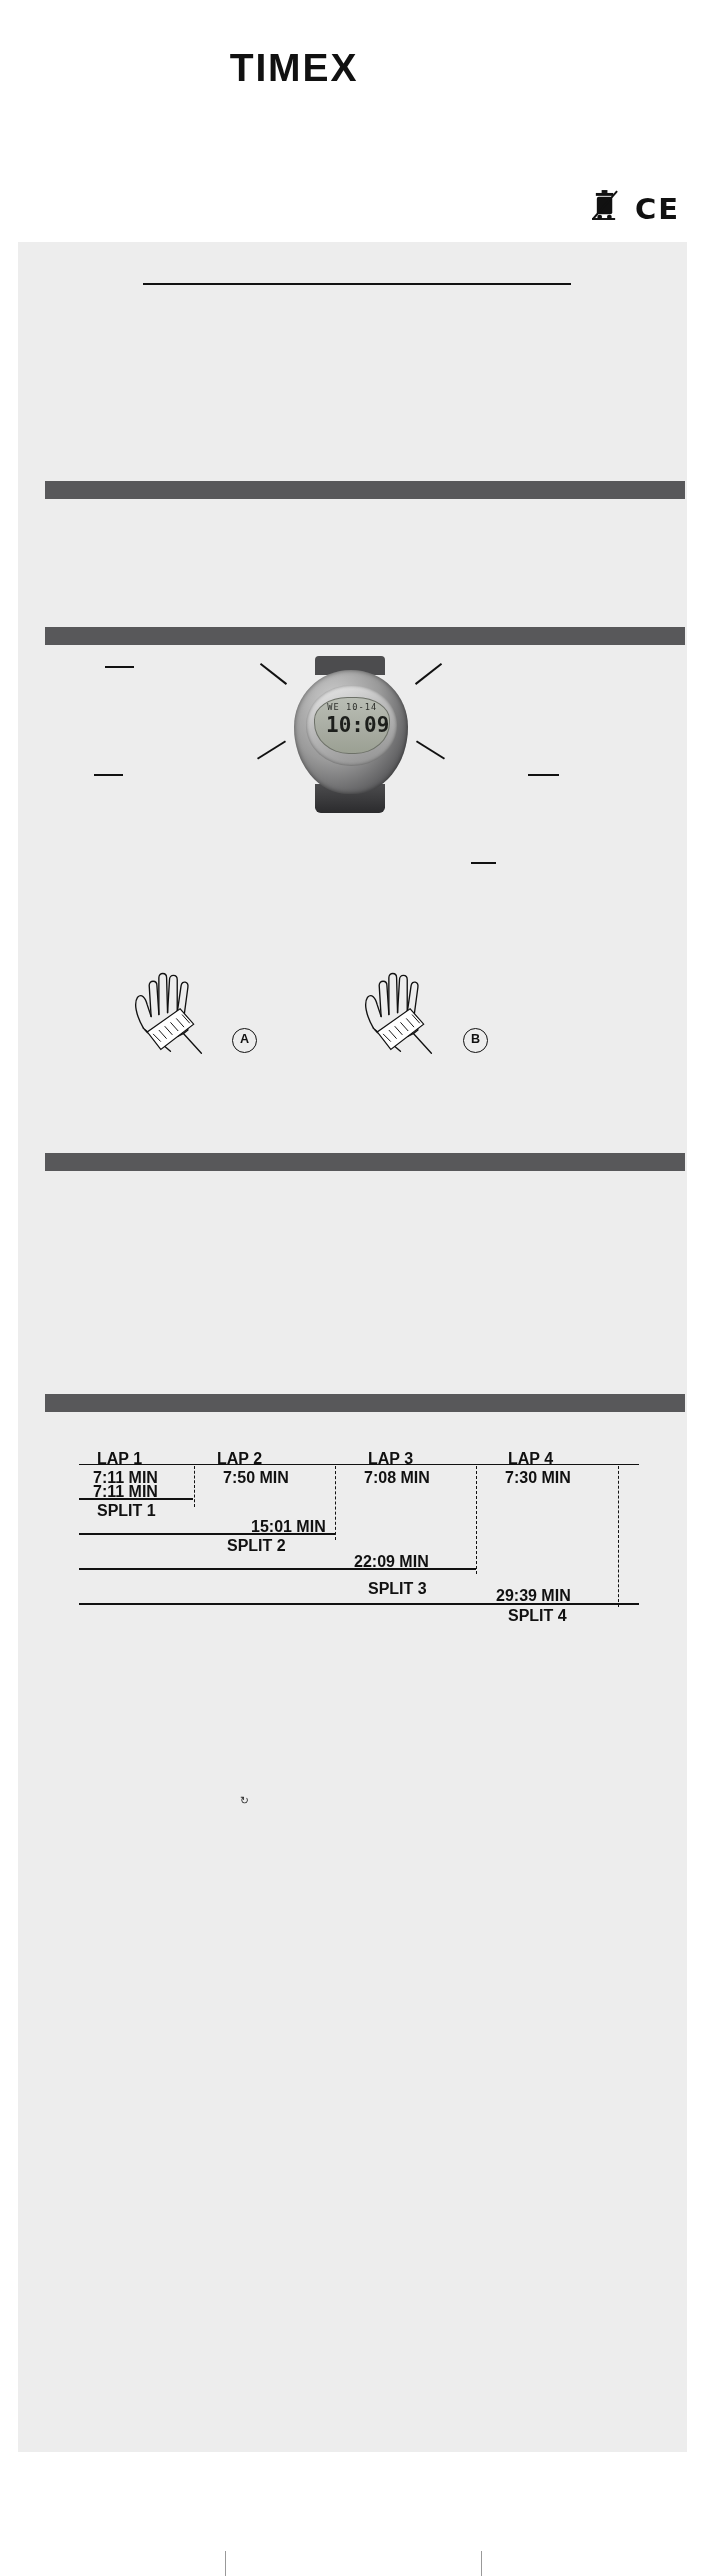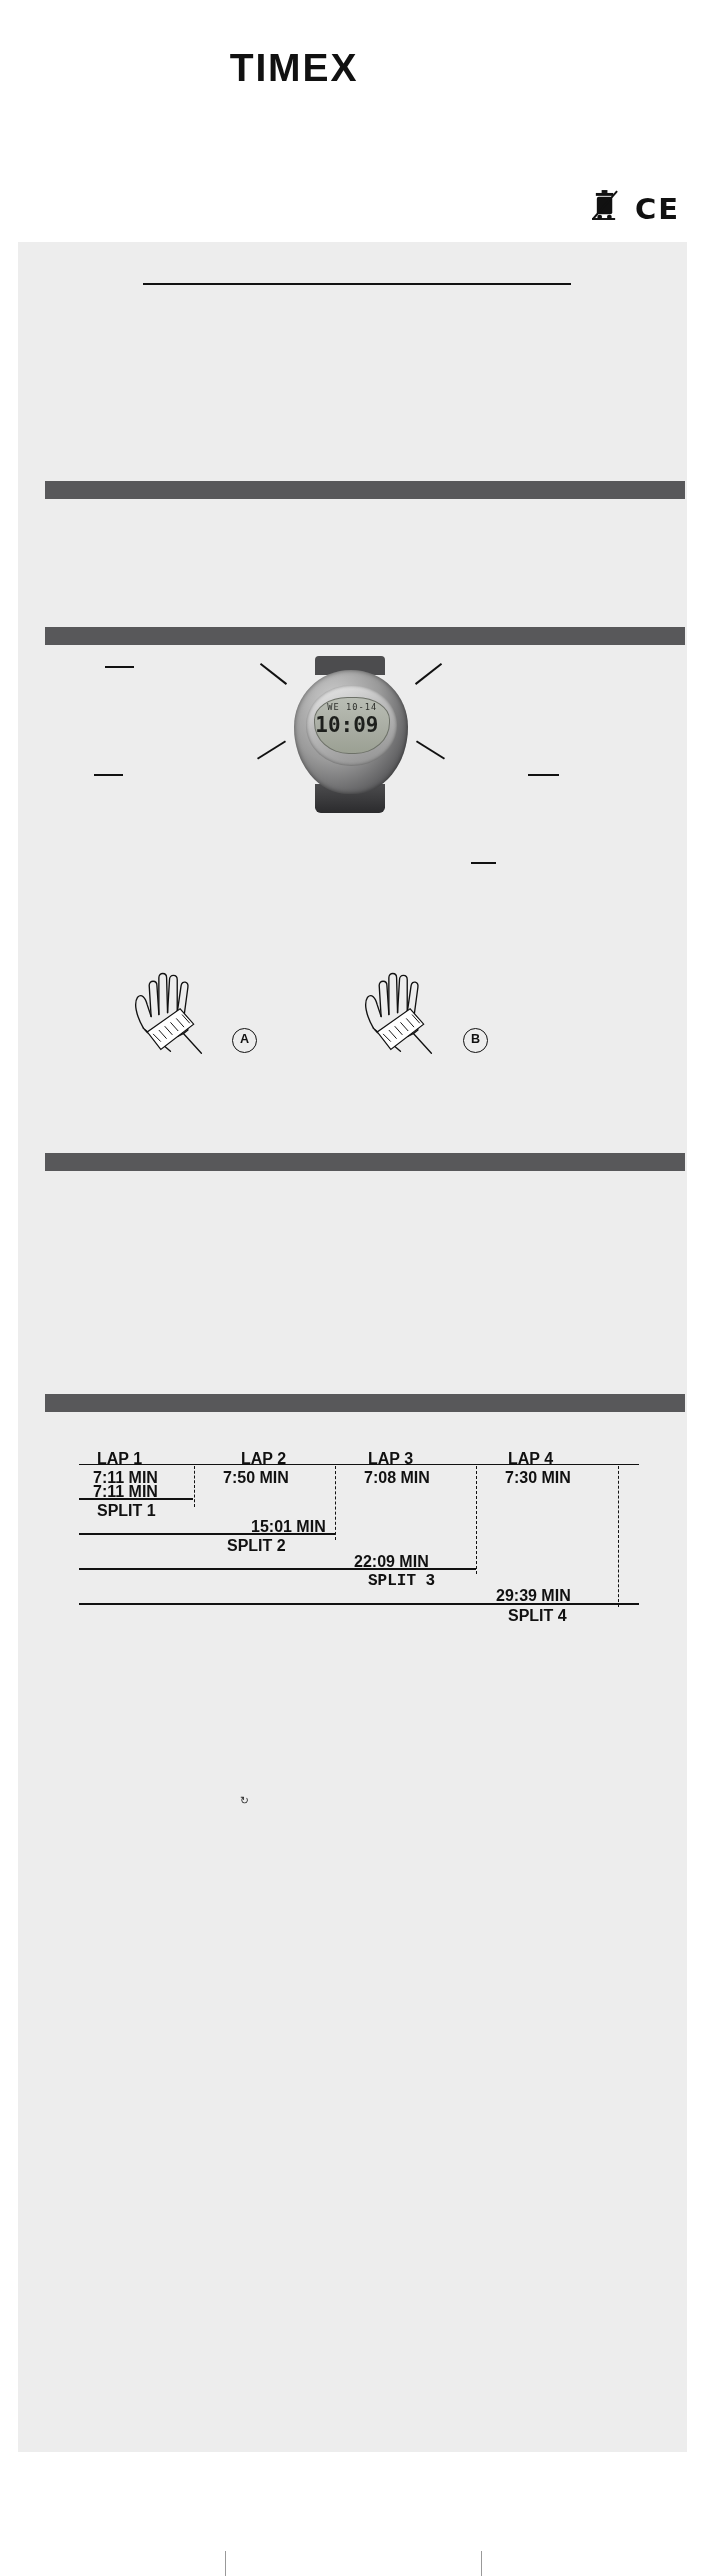--- a/index.html
+++ b/index.html
@@ -137,21 +137,21 @@
     font-family: "DejaVu Sans Mono", monospace;
     font-size: 8.7px;
     letter-spacing: 1px;
     color: #2d2f2b;
   }
   .lcd-main {
     position: absolute;
     top: 15.5px;
     left: 0;
     width: 100%;
-    text-align: left;
+    text-align: right;
     font-family: "DejaVu Sans Mono", monospace;
     font-weight: bold;
     font-size: 21px;
     letter-spacing: 0px;
     color: #1d1f1c;
   }
   .lcd-sec {
     position: absolute;
     top: 21px;
     right: 4.8px;
@@ -360,21 +360,21 @@
       <line x1="52" y1="52" x2="60" y2="61"></line>
       <line x1="58" y1="48" x2="66" y2="57"></line>
     </g>
   </svg>
   <div class="fig-label" style="left:337px; top:60px;">B</div>
 </div>
 
 <div class="lapdiag">
 
   <div class="txt" style="left:39px;  top:0px;">LAP 1</div>
-  <div class="txt" style="left:183px; top:0px;">LAP 2</div>
+  <div class="txt" style="left:159px; top:0px;">LAP 2</div>
   <div class="txt" style="left:310px; top:0px;">LAP 3</div>
   <div class="txt" style="left:450px; top:0px;">LAP 4</div>
 
   <div class="hline" style="left:21px; top:13.6px; width:560px;"></div>
 
   <div class="txt" style="left:35px;  top:19.4px;">7:11 MIN</div>
   <div class="txt" style="left:165px; top:19.4px;">7:50 MIN</div>
   <div class="txt" style="left:306px; top:19.4px;">7:08 MIN</div>
   <div class="txt" style="left:447px; top:19.4px;">7:30 MIN</div>
 
@@ -386,21 +386,21 @@
   <div class="txt" style="left:35px;  top:33px;">7:11 MIN</div>
   <div class="hline" style="left:21px; top:48px; width:114px;"></div>
   <div class="txt" style="left:39px;  top:52px;">SPLIT 1</div>
 
   <div class="txt" style="left:157px; top:68px;margin-left:36px;">15:01 MIN</div>
   <div class="hline" style="left:21px; top:83px; width:256px;"></div>
   <div class="txt" style="left:169px; top:87px;">SPLIT 2</div>
 
   <div class="txt" style="left:296px; top:103px;">22:09 MIN</div>
   <div class="hline" style="left:21px; top:118px; width:397px;"></div>
-  <div class="txt" style="left:310px; top:122px;font-family:Liberation Mono, monospace;">SPLIT 3</div>
+  <div class="txt" style="left:310px; top:130px;">SPLIT 3</div>
 
   <div class="txt" style="left:438px; top:137px;">29:39 MIN</div>
   <div class="hline" style="left:21px; top:153px; width:560px;"></div>
   <div class="txt" style="left:450px; top:157px;">SPLIT 4</div>
 </div>
 
 <div class="tiny-glyph">↻</div>
 
 <div class="crop" id="crop1"></div>
 <div class="crop" id="crop2"></div>

